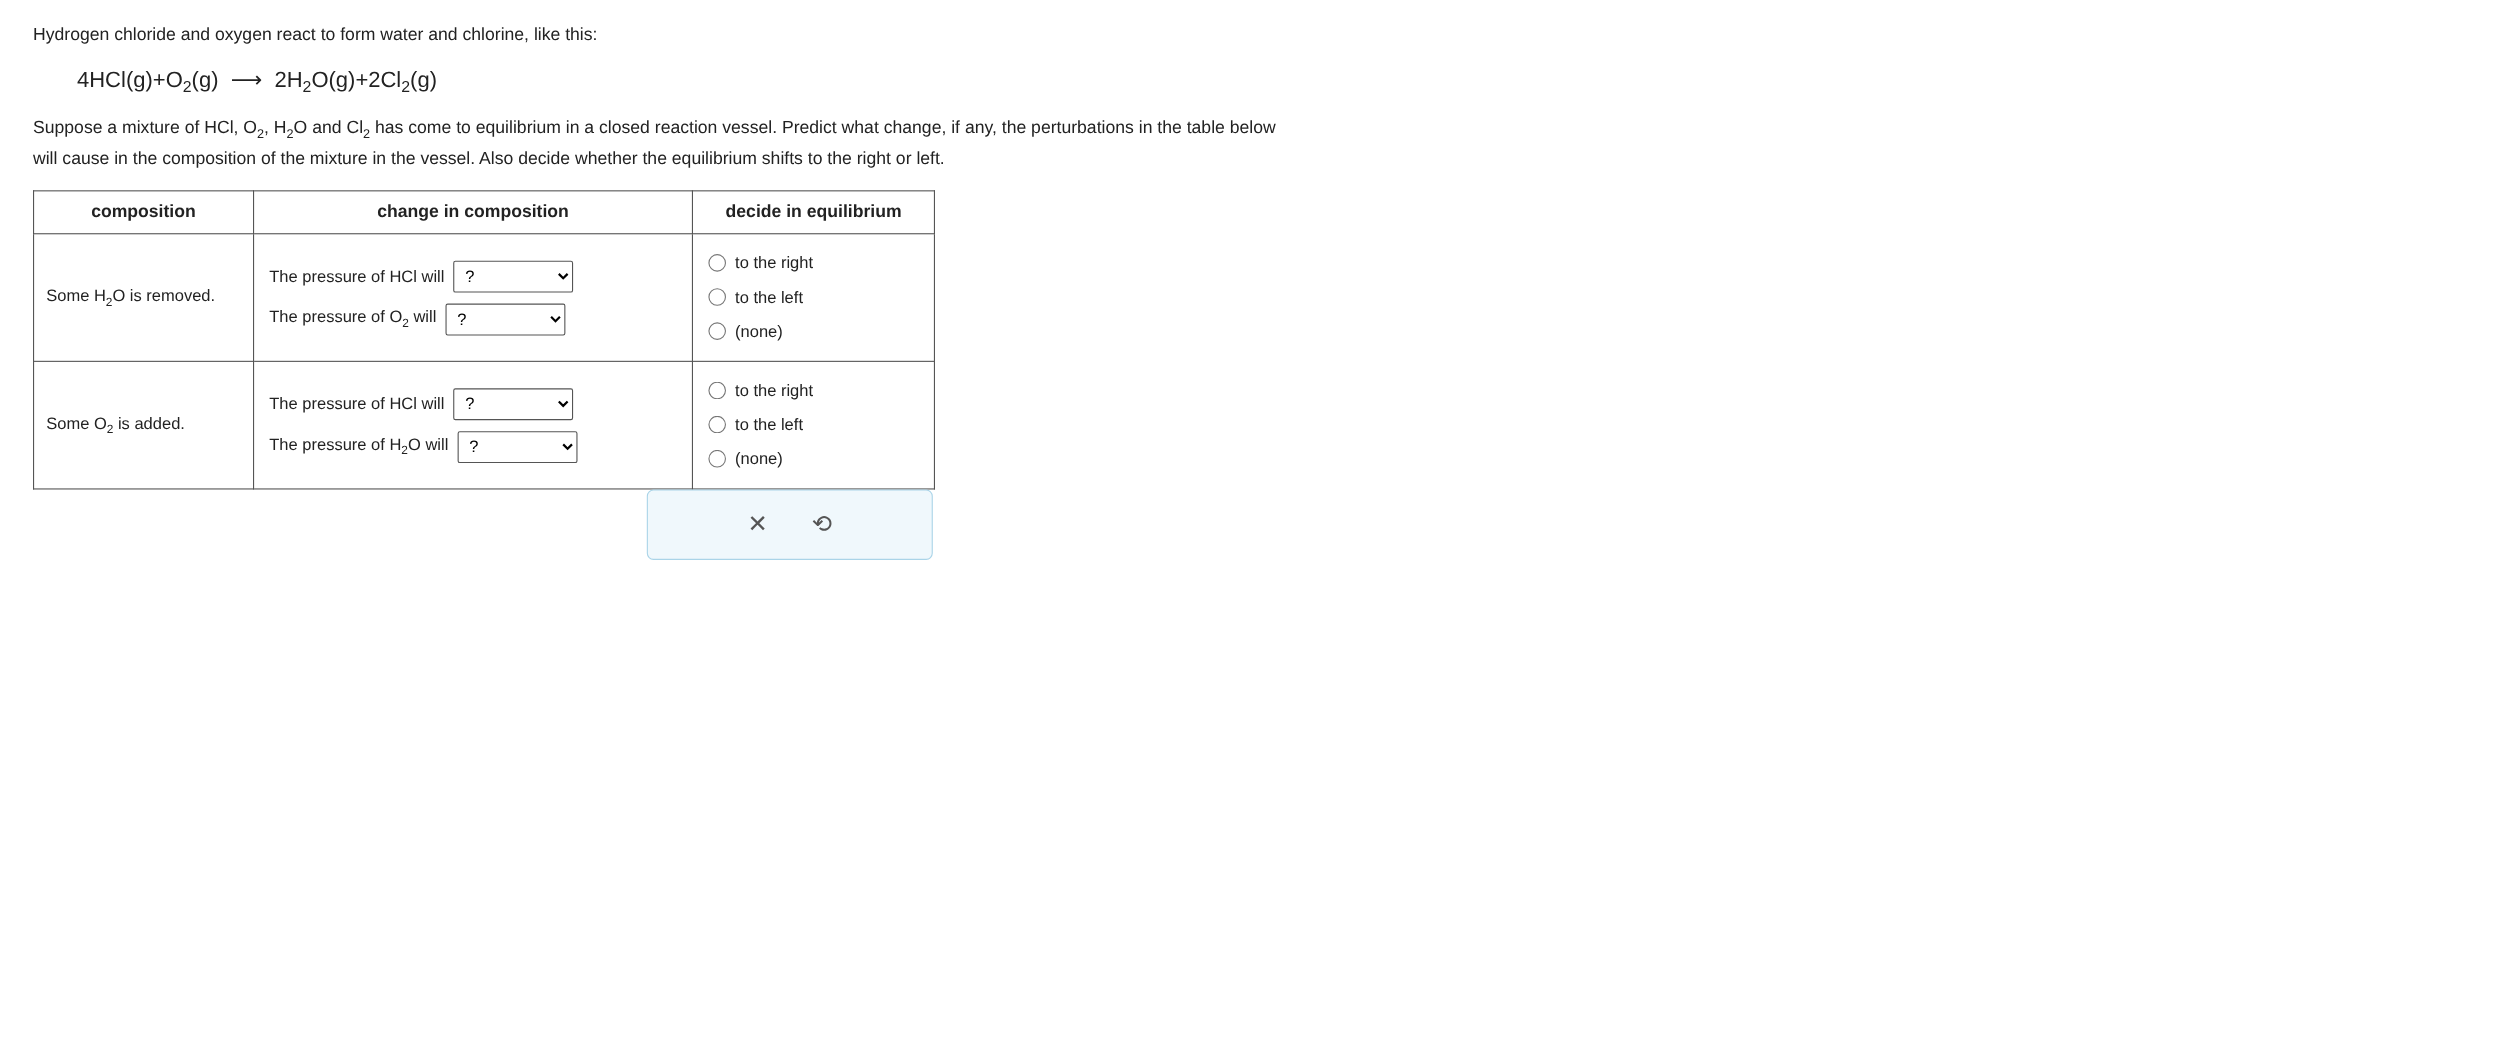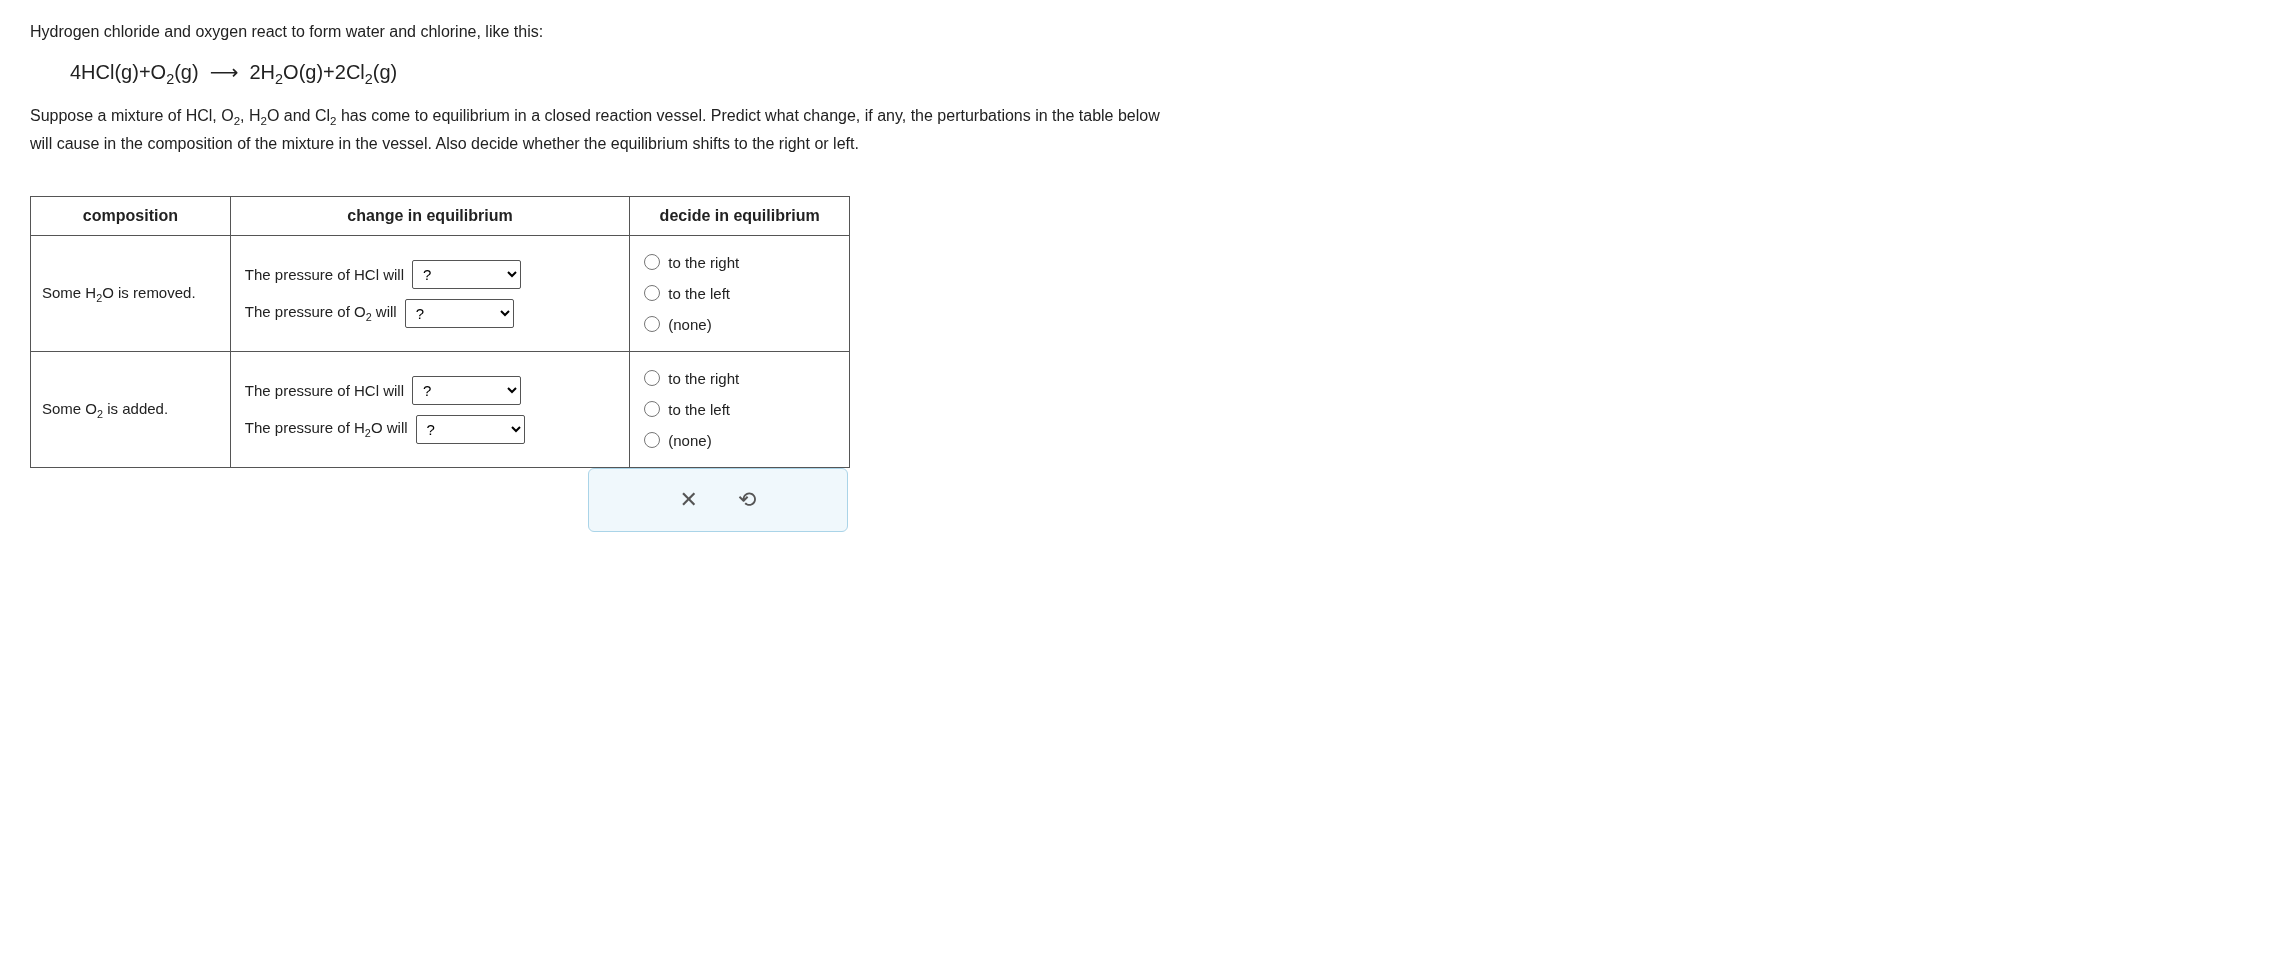--- a/index.html
+++ b/index.html
@@ -13,21 +13,21 @@
     }
     .intro-text {
       margin-bottom: 12px;
       line-height: 1.5;
     }
     .equation {
       margin: 16px 0 16px 40px;
       font-size: 20px;
     }
     .description {
-      margin-bottom: 40px;
+      margin-bottom: 16px;
       line-height: 1.6;
     }
     sub { font-size: 0.72em; vertical-align: sub; }
 
     
     .eq-table {
       border-collapse: collapse;
       width: 820px;
       margin-top: 10px;
     }
@@ -128,21 +128,21 @@
 </div>
 
 <p class="description">
   Suppose a mixture of HCl, O<sub>2</sub>, H<sub>2</sub>O and Cl<sub>2</sub> has come to equilibrium in a closed reaction vessel. Predict what change, if any, the perturbations in the table below will cause in the composition of the mixture in the vessel. Also decide whether the equilibrium shifts to the right or left.
 </p>
 
 <table class="eq-table">
   <thead>
     <tr>
       <th>composition</th>
-      <th>change in equilibrium</th>
+      <th>change in composition</th>
       <th>decide in equilibrium</th>
     </tr>
   </thead>
   <tbody>
 
     <tr>
       <td>
         Some H<sub>2</sub>O is removed.
       </td>
       <td>

